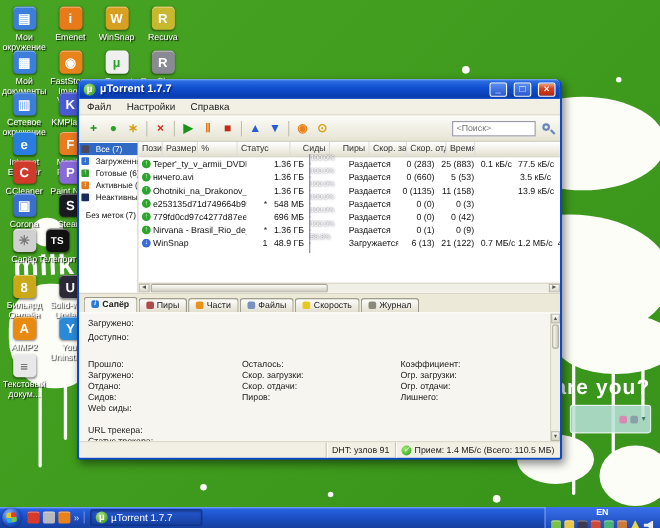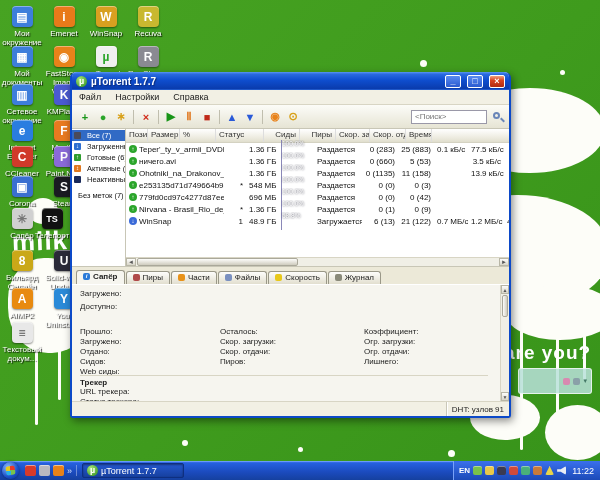--- a/index.html
+++ b/index.html
@@ -103,21 +103,21 @@
   .orb .flag{position:absolute;left:4px;top:4px;width:9px;height:9px;border-radius:2px;transform:rotate(-8deg);
     background:conic-gradient(#e83a2a 0 25%,#7ac24a 0 50%,#2ab0e8 0 75%,#e8c81a 0);}
   .ql{display:flex;align-items:center;gap:3px;padding:0 4px;border-right:1px solid rgba(255,255,255,.35);}
   .qli{width:11px;height:11px;border-radius:2px;cursor:pointer;box-shadow:inset 0 1px 0 rgba(255,255,255,.5);}
   .qlmore{color:#cfe0ff;font-size:9px;cursor:pointer;}
   .taskbtn{margin-left:5px;height:15px;width:102px;border-radius:2px;border:1px solid #0e2f80;cursor:pointer;
     background:linear-gradient(180deg,#2558d0,#16409f);box-shadow:inset 0 1px 2px rgba(0,0,0,.4);
     display:flex;align-items:center;gap:3px;padding:0 4px;color:#fff;font-size:9px;white-space:nowrap;overflow:hidden;}
   .tbspacer{flex:1;}
   .tray{height:100%;display:flex;align-items:center;gap:3px;padding:0 6px 0 5px;
-    background:linear-gradient(180deg,#3a70ec,#1c4ab8);border-left:1px solid #7aa2f8;}
+    background:linear-gradient(180deg,#3a70ec,#1c4ab8);border-left:1px solid #7aa2f8;flex-direction:column;}
   .lang{color:#fff;font-size:8px;font-weight:bold;cursor:pointer;}
   .tri{width:9px;height:9px;border-radius:2px;cursor:pointer;box-shadow:inset 0 1px 0 rgba(255,255,255,.4);}
   .clock{color:#fff;font-size:9px;margin-left:3px;}
 </style>
 </head>
 <body>
 
 <div id="desktop">
 
   <div id="art">
@@ -459,31 +459,34 @@
         </span>
         <span class="tab">
           <i class="tabic" style="background: rgb(138, 138, 122);"></i>
           <span>Журнал</span>
         </span>
       </div>
     <div class="detail">
       <span class="dlab" style="left:8px;top:4px;">Загружено:</span>
       <span class="dlab" style="left:8px;top:17px;">Доступно:</span>
       <span id="gcol1"><span class="dlab" style="left: 8px; top: 42px;">Прошло:</span><span class="dlab" style="left: 8px; top: 52px;">Загружено:</span><span class="dlab" style="left: 8px; top: 62px;">Отдано:</span><span class="dlab" style="left: 8px; top: 72px;">Сидов:</span><span class="dlab" style="left: 8px; top: 82px;">Web сиды:</span></span><span id="gcol2"><span class="dlab" style="left: 148px; top: 42px;">Осталось:</span><span class="dlab" style="left: 148px; top: 52px;">Скор. загрузки:</span><span class="dlab" style="left: 148px; top: 62px;">Скор. отдачи:</span><span class="dlab" style="left: 148px; top: 72px;">Пиров:</span></span><span id="gcol3"><span class="dlab" style="left: 292px; top: 42px;">Коэффициент:</span><span class="dlab" style="left: 292px; top: 52px;">Огр. загрузки:</span><span class="dlab" style="left: 292px; top: 62px;">Огр. отдачи:</span><span class="dlab" style="left: 292px; top: 72px;">Лишнего:</span></span>
-      <span class="gtitle" style="left:8px;top:90px;">Трекер</span>
       <span id="gtracker"><span class="dlab" style="left: 8px; top: 102px;">URL трекера:</span><span class="dlab" style="left: 8px; top: 112px;">Статус трекера:</span></span>
       <div class="vscroll">
         <div class="varr">▲</div>
         <div class="vthumb"></div>
         <div class="varr dn">▼</div>
       </div>
     </div>
     <div class="statusbar">
       <span class="scell grow"></span>
       <span class="scell">DHT: узлов 91</span>
+      <span class="scell">
+          <i class="chk">✓</i>
+          <span>Прием: 1.4 МБ/с (Всего: 110.5 МБ)</span>
+        </span>
     </div>
   </div>
 
   <div id="taskbar">
     <div class="orb">
         <i class="flag"></i>
       </div>
     <div class="ql" id="ql">
         <span class="qli" style="background: rgb(216, 58, 42);"></span>
         <span class="qli" style="background: rgb(184, 184, 192);"></span>

